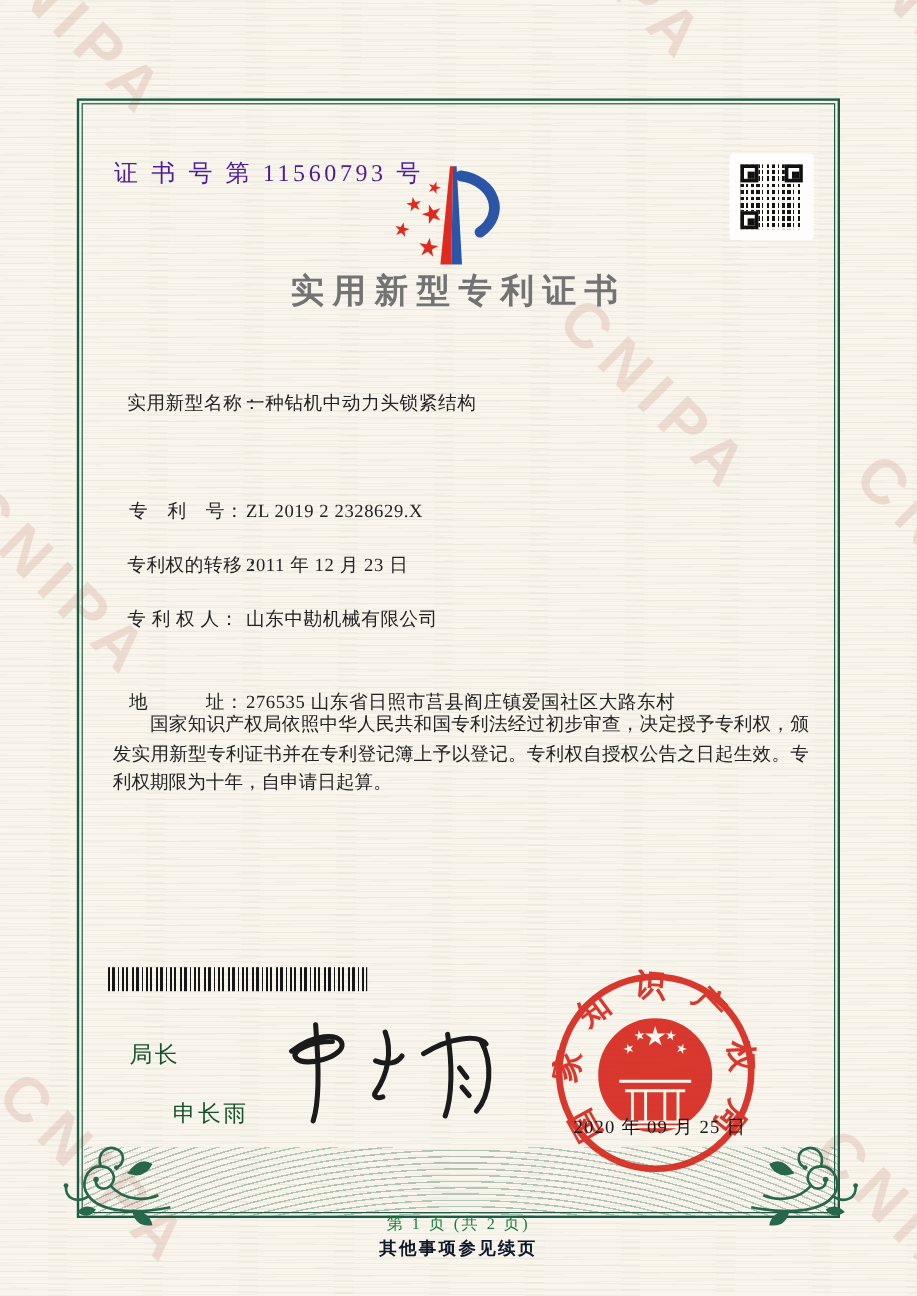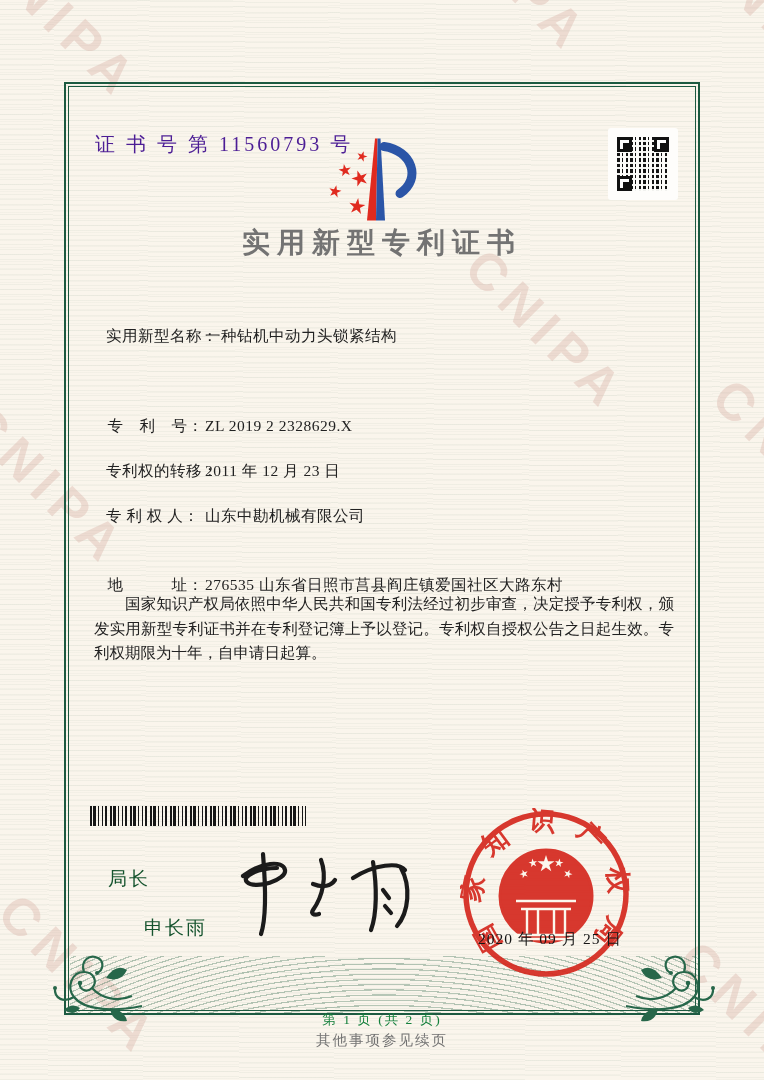--- a/index.html
+++ b/index.html
@@ -87,21 +87,21 @@
   .seal-date {
     position:absolute; left:478px; top:929px; font-size:15.5px; letter-spacing:1px;
     color:#151515; z-index:6; white-space:nowrap;
   }
   .page-no {
     position:absolute; left:382px; top:982px; transform:translateX(-50%);
     font-size:13.5px; letter-spacing:2px; color:#15803d; z-index:4; white-space:nowrap;margin-top:29px;
   }
   .footer-note {
     position:absolute; left:382px; top:1031px; transform:translateX(-50%);
-    font-size:14.5px; letter-spacing:2px; color:#737373; z-index:3; white-space:nowrap;
+    font-size:14.5px; letter-spacing:2px; color:#0f172a; z-index:3; white-space:nowrap;font-weight:bold;
   }
 </style>
 </head>
 <body>
 
 <div class="page">
 
   <div class="wm" style="left:-42px; top:-12px;">CNIPA</div>
   <div class="wm" style="left:408px; top:-58px;">CNIPA</div>
   <div class="wm" style="left:676px; top:-12px;">CNIPA</div>

